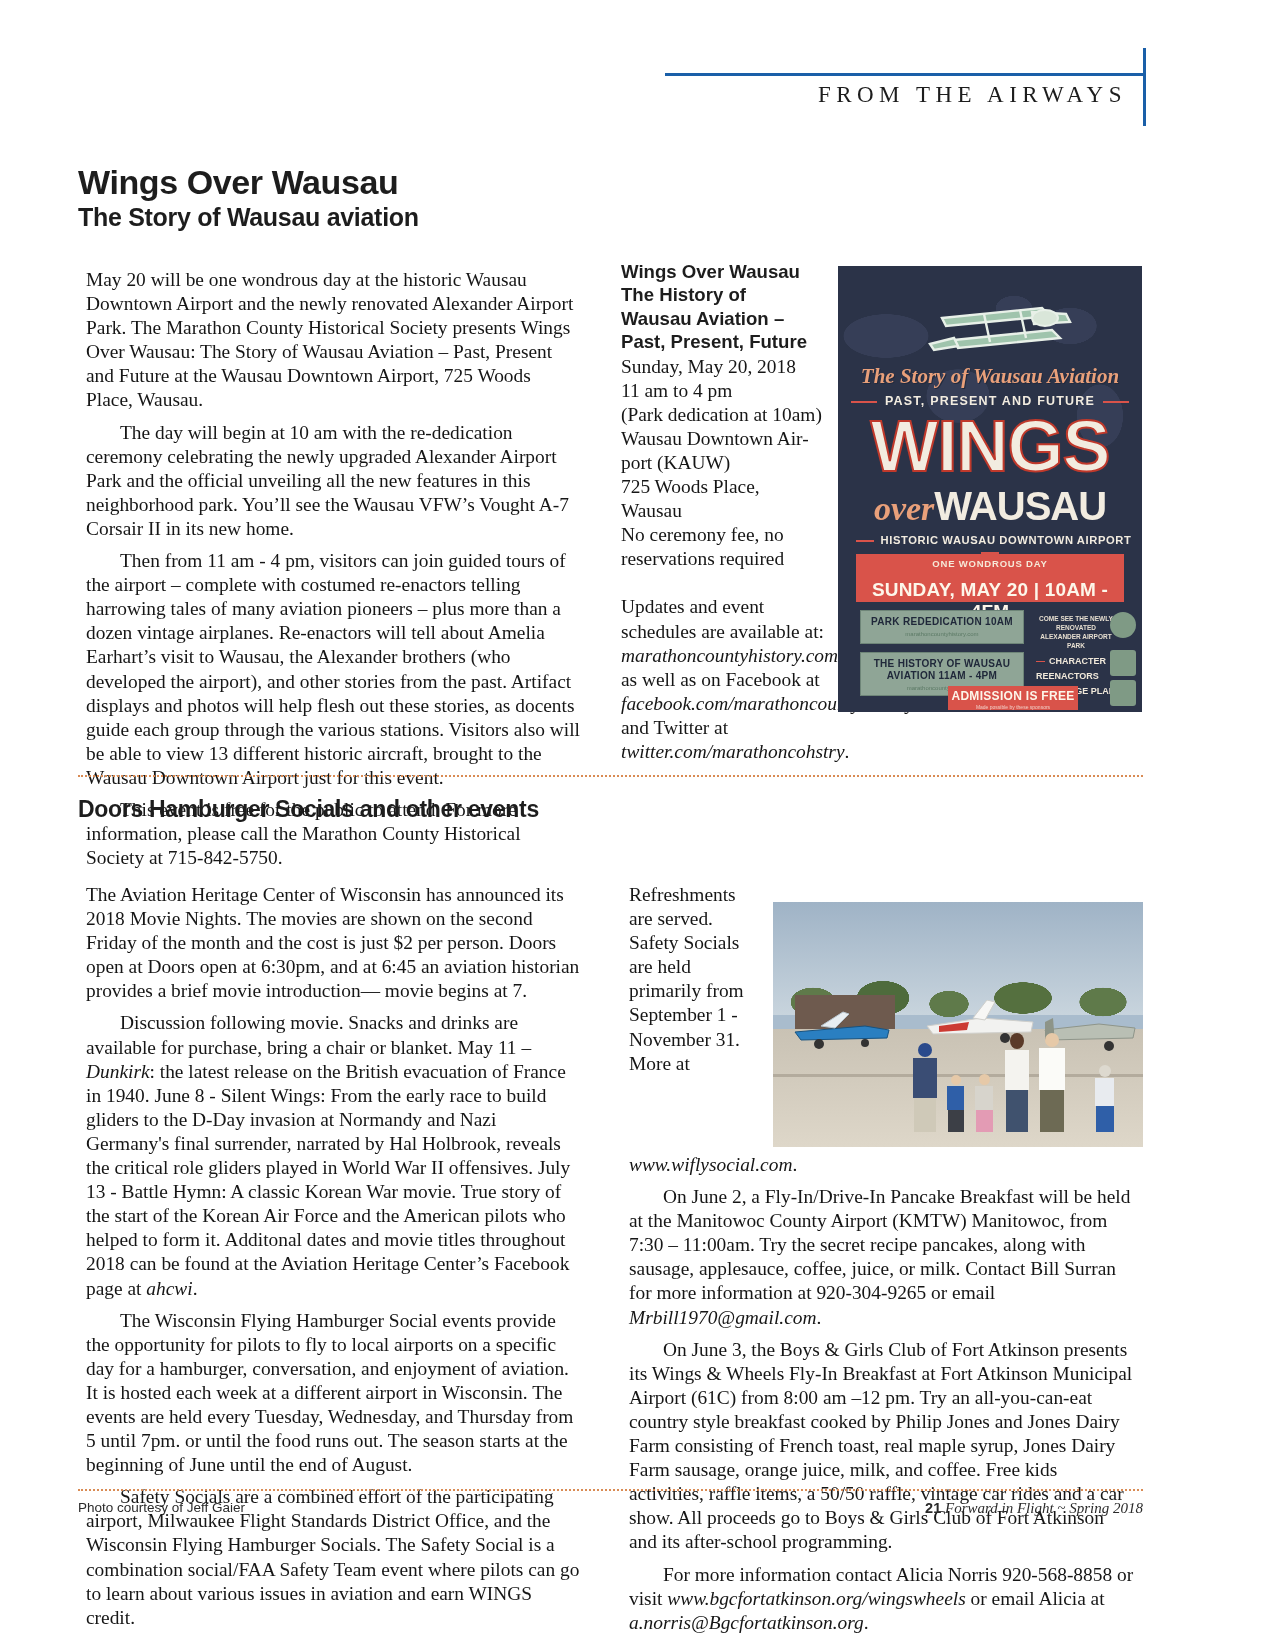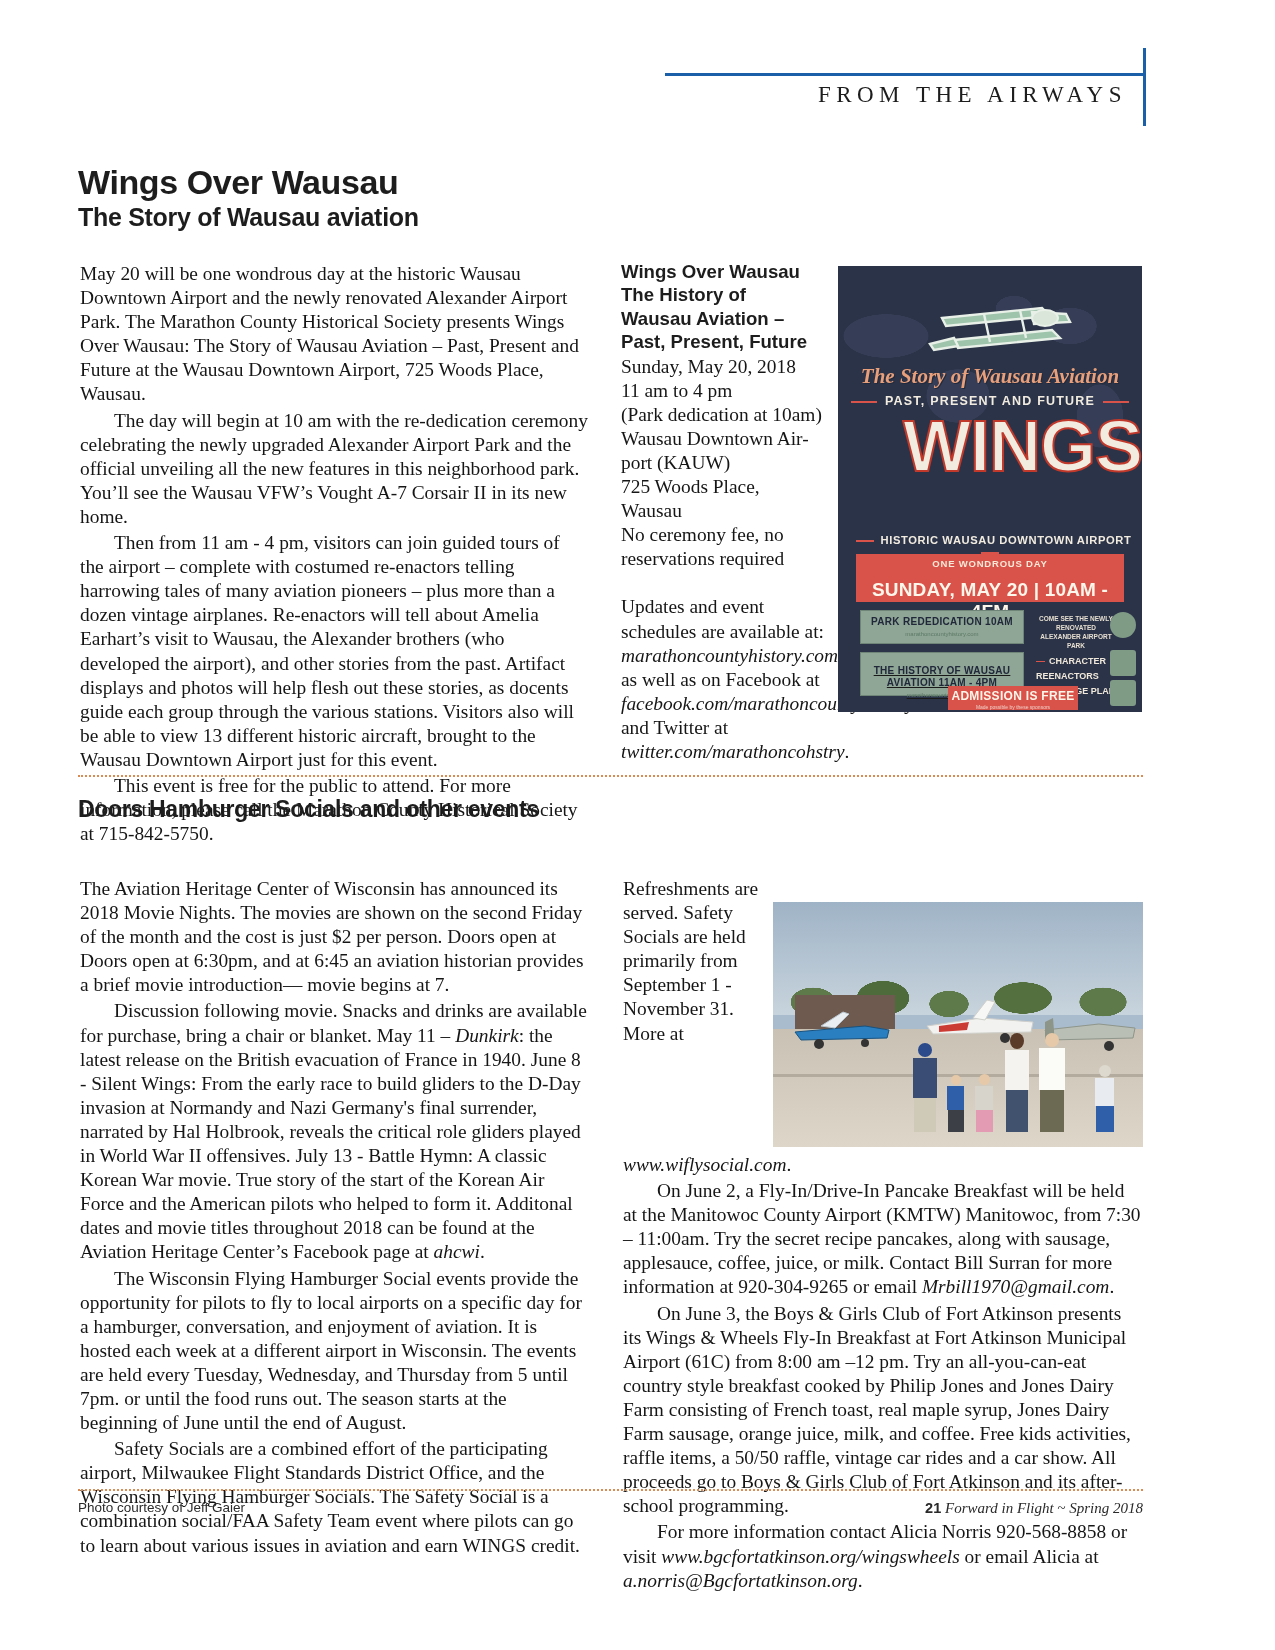--- a/index.html
+++ b/index.html
@@ -77,21 +77,21 @@
   }
 
   .body-text {
     font-family: "Liberation Serif", serif;
     font-size: 19.4px;
     line-height: 24.1px;
     text-align: left;
     color: #161616;
   }
   .body-text p {
-    margin: 2px;
+    margin: 8px;
     text-indent: 34px;
   }
   .body-text p.first {
     text-indent: 0;
   }
   .ital { font-style: italic; }
 
   .colbold {
     font-family: "Liberation Sans", sans-serif;
     font-weight: bold;
@@ -151,21 +151,21 @@
     font-size: 12.5px;
     letter-spacing: 1.2px;
     color: #f2ece0;
   }
   .poster .ppf .dash {
     display: inline-block; width: 26px; height: 2px;
     background: #d9534a; vertical-align: middle; margin: 0 8px;
   }
   .poster .wings {
     position: absolute; left: 0; right: 0; top: 142px;
-    text-align: right;
+    text-align: center;
     font-family: "Liberation Sans", sans-serif;
     font-weight: bold;
     font-size: 72px;
     letter-spacing: -1px;
     color: #f2ece0;
     -webkit-text-stroke: 2px #c0392b;
     line-height: 76px;
   }
   .poster .overline {
     position: absolute; left: 0; right: 0; top: 218px;
@@ -211,21 +211,21 @@
     color: #fdf6ea; margin-top: 10px;
   }
   .poster .greenbox {
     position: absolute;
     background: #8fa596;
     border: 1px solid #6e8578;
     text-align: center;
     box-sizing: border-box;
   }
   .poster .gb1 { left: 22px; top: 344px; width: 164px; height: 34px; padding-top: 5px; }
-  .poster .gb2 { left: 22px; top: 386px; width: 164px; height: 44px; padding-top: 12px; text-decoration: underline; }
+  .poster .gb2 { left: 22px; top: 386px; width: 164px; height: 44px; padding-top: 5px; }
   .poster .greenbox .gt {
     font-family: "Liberation Sans", sans-serif;
     font-weight: bold; font-size: 10px; letter-spacing: .3px;
     color: #20283a; line-height: 12px;
   }
   .poster .greenbox .gu {
     font-family: "Liberation Sans", sans-serif;
     font-size: 6px; color: #5c7a66; margin-top: 3px;
   }
   .poster .rightnote {
@@ -403,20 +403,21 @@
           <path d="M108 24 L142 26 L146 34 L110 36 Z"></path>
           <path d="M60 26 L66 54 M96 22 L102 50"></path>
           <path d="M6 56 L30 50 L34 58 L10 62 Z"></path>
         </g>
         <ellipse cx="121" cy="30" rx="13" ry="8" fill="#d9e6d9" stroke="#e8f0e8" stroke-width="2"></ellipse>
       </svg>
 
       <div class="script">The Story of Wausau Aviation</div>
       <div class="ppf"><span class="dash"></span><span>PAST, PRESENT AND FUTURE</span><span class="dash"></span></div>
       <div class="wings">WINGS</div>
+      <div class="overline"><span class="ov">over</span><span class="ws">WAUSAU</span></div>
       <div class="historic"><span class="dash"></span><span>HISTORIC WAUSAU DOWNTOWN AIRPORT</span><span class="dash"></span></div>
 
       <div class="redband">
         <div class="small">ONE WONDROUS DAY</div>
         <div class="big">SUNDAY, MAY 20  |  10AM - 4FM</div>
       </div>
 
       <div class="greenbox gb1">
         <div class="gt">PARK REDEDICATION 10AM</div>
         <div class="gu">marathoncountyhistory.com</div>

